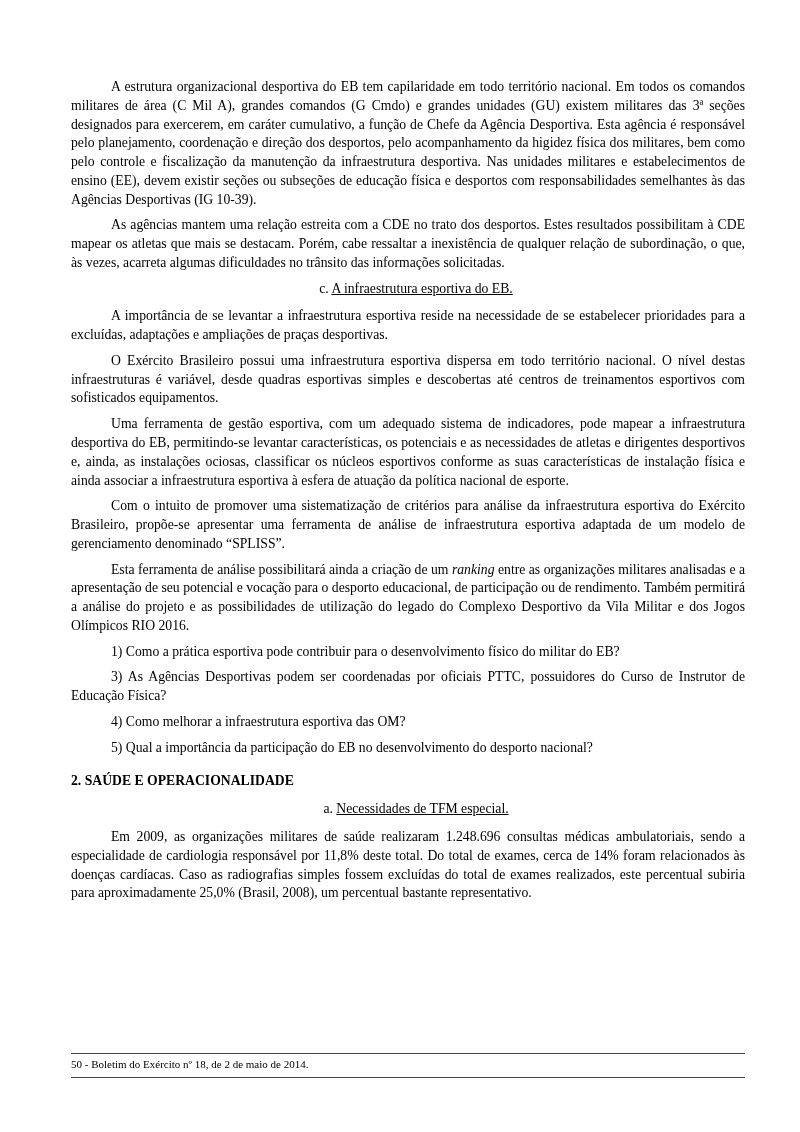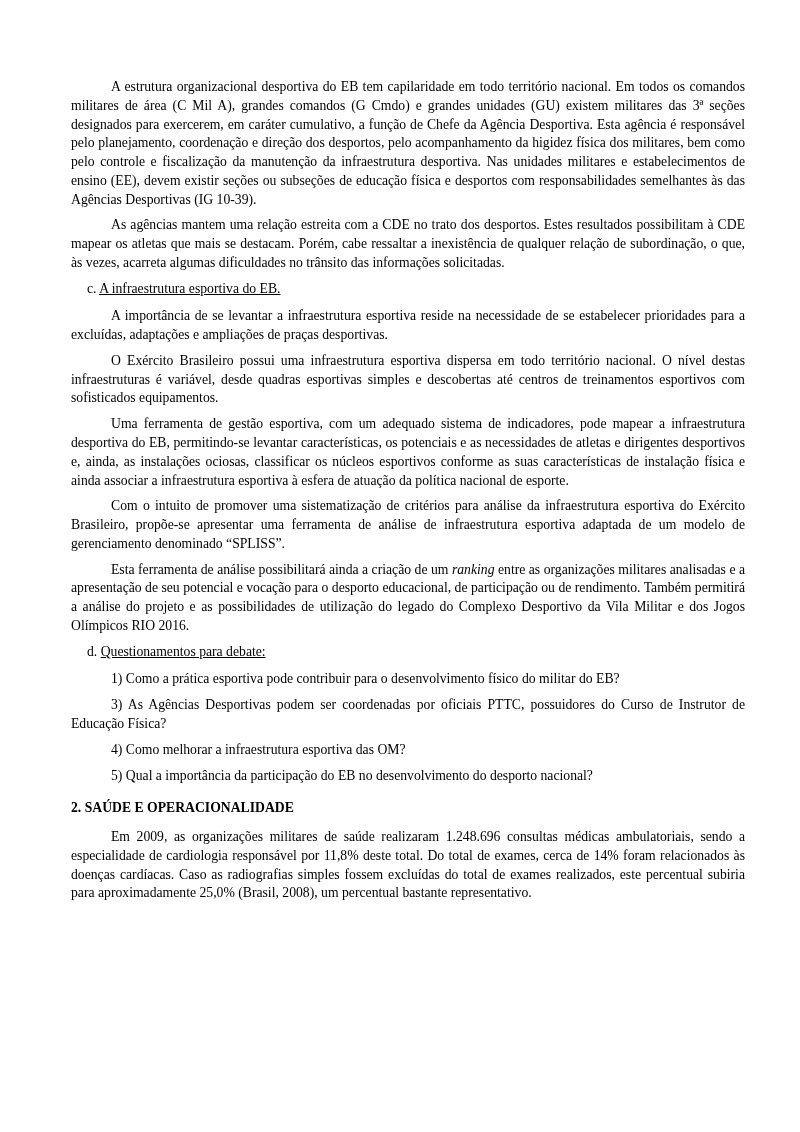--- a/index.html
+++ b/index.html
@@ -31,21 +31,21 @@
     margin: 0 0 7px 0;
     text-indent: 40px;
   }
   p.question {
     margin: 0 0 7px 0;
     text-indent: 40px;
   }
   .item-line {
     margin: 2px 0 9px 0;
     padding-left: 16px;
-    text-align: left;
+    text-align: center;
   }
   .item-label {
     text-decoration: underline;
   }
   .heading {
     font-weight: bold;
     margin: 14px 0 10px 0;
     text-align: left;
   }
   .italic {
@@ -79,27 +79,30 @@
     <p class="para">A importância de se levantar a infraestrutura esportiva reside na necessidade de se estabelecer prioridades para a excluídas, adaptações e ampliações de praças desportivas.</p>
 
     <p class="para">O Exército Brasileiro possui uma infraestrutura esportiva dispersa em todo território nacional. O nível destas infraestruturas é variável, desde quadras esportivas simples e descobertas até centros de treinamentos esportivos com sofisticados equipamentos.</p>
 
     <p class="para">Uma ferramenta de gestão esportiva, com um adequado sistema de indicadores, pode mapear a infraestrutura desportiva do EB, permitindo-se levantar características, os potenciais e as necessidades de atletas e dirigentes desportivos e, ainda, as instalações ociosas, classificar os núcleos esportivos conforme as suas características de instalação física e ainda associar a infraestrutura esportiva à esfera de atuação da política nacional de esporte.</p>
 
     <p class="para">Com o intuito de promover uma sistematização de critérios para análise da infraestrutura esportiva do Exército Brasileiro, propõe-se apresentar uma ferramenta de análise de infraestrutura esportiva adaptada de um modelo de gerenciamento denominado “SPLISS”.</p>
 
     <p class="para"><span>Esta ferramenta de análise possibilitará ainda a criação de um </span><span class="italic">ranking</span><span> entre as organizações militares analisadas e a apresentação de seu potencial e vocação para o desporto educacional, de participação ou de rendimento. Também permitirá a análise do projeto e as possibilidades de utilização do legado do Complexo Desportivo da Vila Militar e dos Jogos Olímpicos RIO 2016.</span></p>
 
-    <div class="item-line"><span>d. </span><span class="item-label">Questionamentos para debate:</span></div>
 
     <p class="question">1) Como a prática esportiva pode contribuir para o desenvolvimento físico do militar do EB?</p>
     <p class="question">3) As Agências Desportivas podem ser coordenadas por oficiais PTTC, possuidores do Curso de Instrutor de Educação Física?</p>
     <p class="question">4) Como melhorar a infraestrutura esportiva das OM?</p>
     <p class="question">5) Qual a importância da participação do EB no desenvolvimento do desporto nacional?</p>
 
     <div class="heading">2. SAÚDE E OPERACIONALIDADE</div>
 
+    <div class="item-line"><span>a. </span><span class="item-label">Necessidades de TFM especial.</span></div>
 
     <p class="para">Em 2009, as organizações militares de saúde realizaram 1.248.696 consultas médicas ambulatoriais, sendo a especialidade de cardiologia responsável por 11,8% deste total. Do total de exames, cerca de 14% foram relacionados às doenças cardíacas. Caso as radiografias simples fossem excluídas do total de exames realizados, este percentual subiria para aproximadamente 25,0% (Brasil, 2008), um percentual bastante representativo.</p>
 
   </div>
 
+  <div class="footer">
+    <span>50 - Boletim do Exército nº 18, de 2 de maio de 2014.</span>
+  </div>
 </div>
 
 </body></html>

